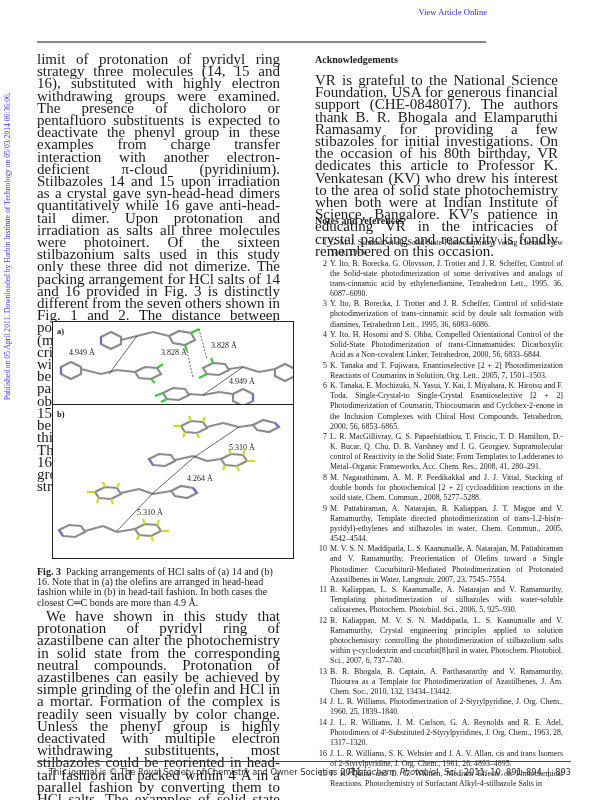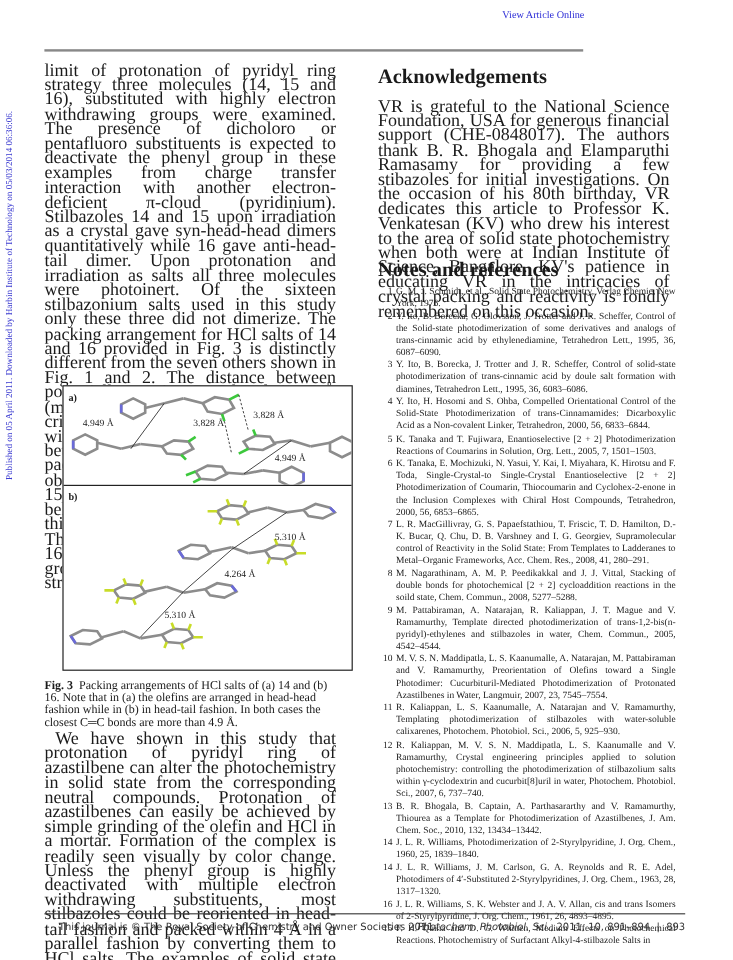--- a/index.html
+++ b/index.html
@@ -16,21 +16,21 @@
   p.indent { text-indent:9px; }
   .fig-box { position:absolute; left:52px; top:321px; width:240px; height:236px; border:1.2px solid #222; background:#fff; }
   .panel { position:absolute; left:0; width:240px; }
   .panel-a { top:0; height:82px; border-bottom:1.2px solid #222; }
   .panel-b { top:83px; height:153px; }
   .panel-label { position:absolute; left:4px; top:4px; font-size:8.5px; font-weight:bold; }
   .dist { position:absolute; font-size:8px; }
   .caption { position:absolute; left:37px; top:567px; width:250px; font-size:10px; line-height:10.2px; }
   .caption .figno { font-weight:bold; margin-right:5px; }
   .second { position:absolute; left:37px; top:610px; width:243px; }
-  h2 { margin:0 0 9px 0; font-size:17px; font-weight:bold; }
+  h2 { margin:0 0 9px 0; font-size:10px; font-weight:bold; }
   .ack { position:absolute; left:315px; top:54px; width:243px; }
   .refs-head { position:absolute; left:315px; top:215px; width:243px; }
   .refs { position:absolute; left:315px; top:238px; width:248px; }
   .ref { position:relative; padding-left:15px; font-size:7.9px; line-height:10.1px; text-align:justify; margin-bottom:0.4px; }
   .ref .num { position:absolute; left:0; top:0; width:12px; text-align:right; }
   .footer-rule { position:absolute; top:761px; left:37px; width:534px; height:1px; background:#444; }
   .footer { position:absolute; top:767px; left:37px; width:534px; font-family:"DejaVu Sans", sans-serif; font-size:8.3px; color:#333; }
   .footer .left { position:absolute; left:12px; top:0; }
   .footer .right { position:absolute; right:0; top:0; }
   .footer .journal { font-style:italic; }

